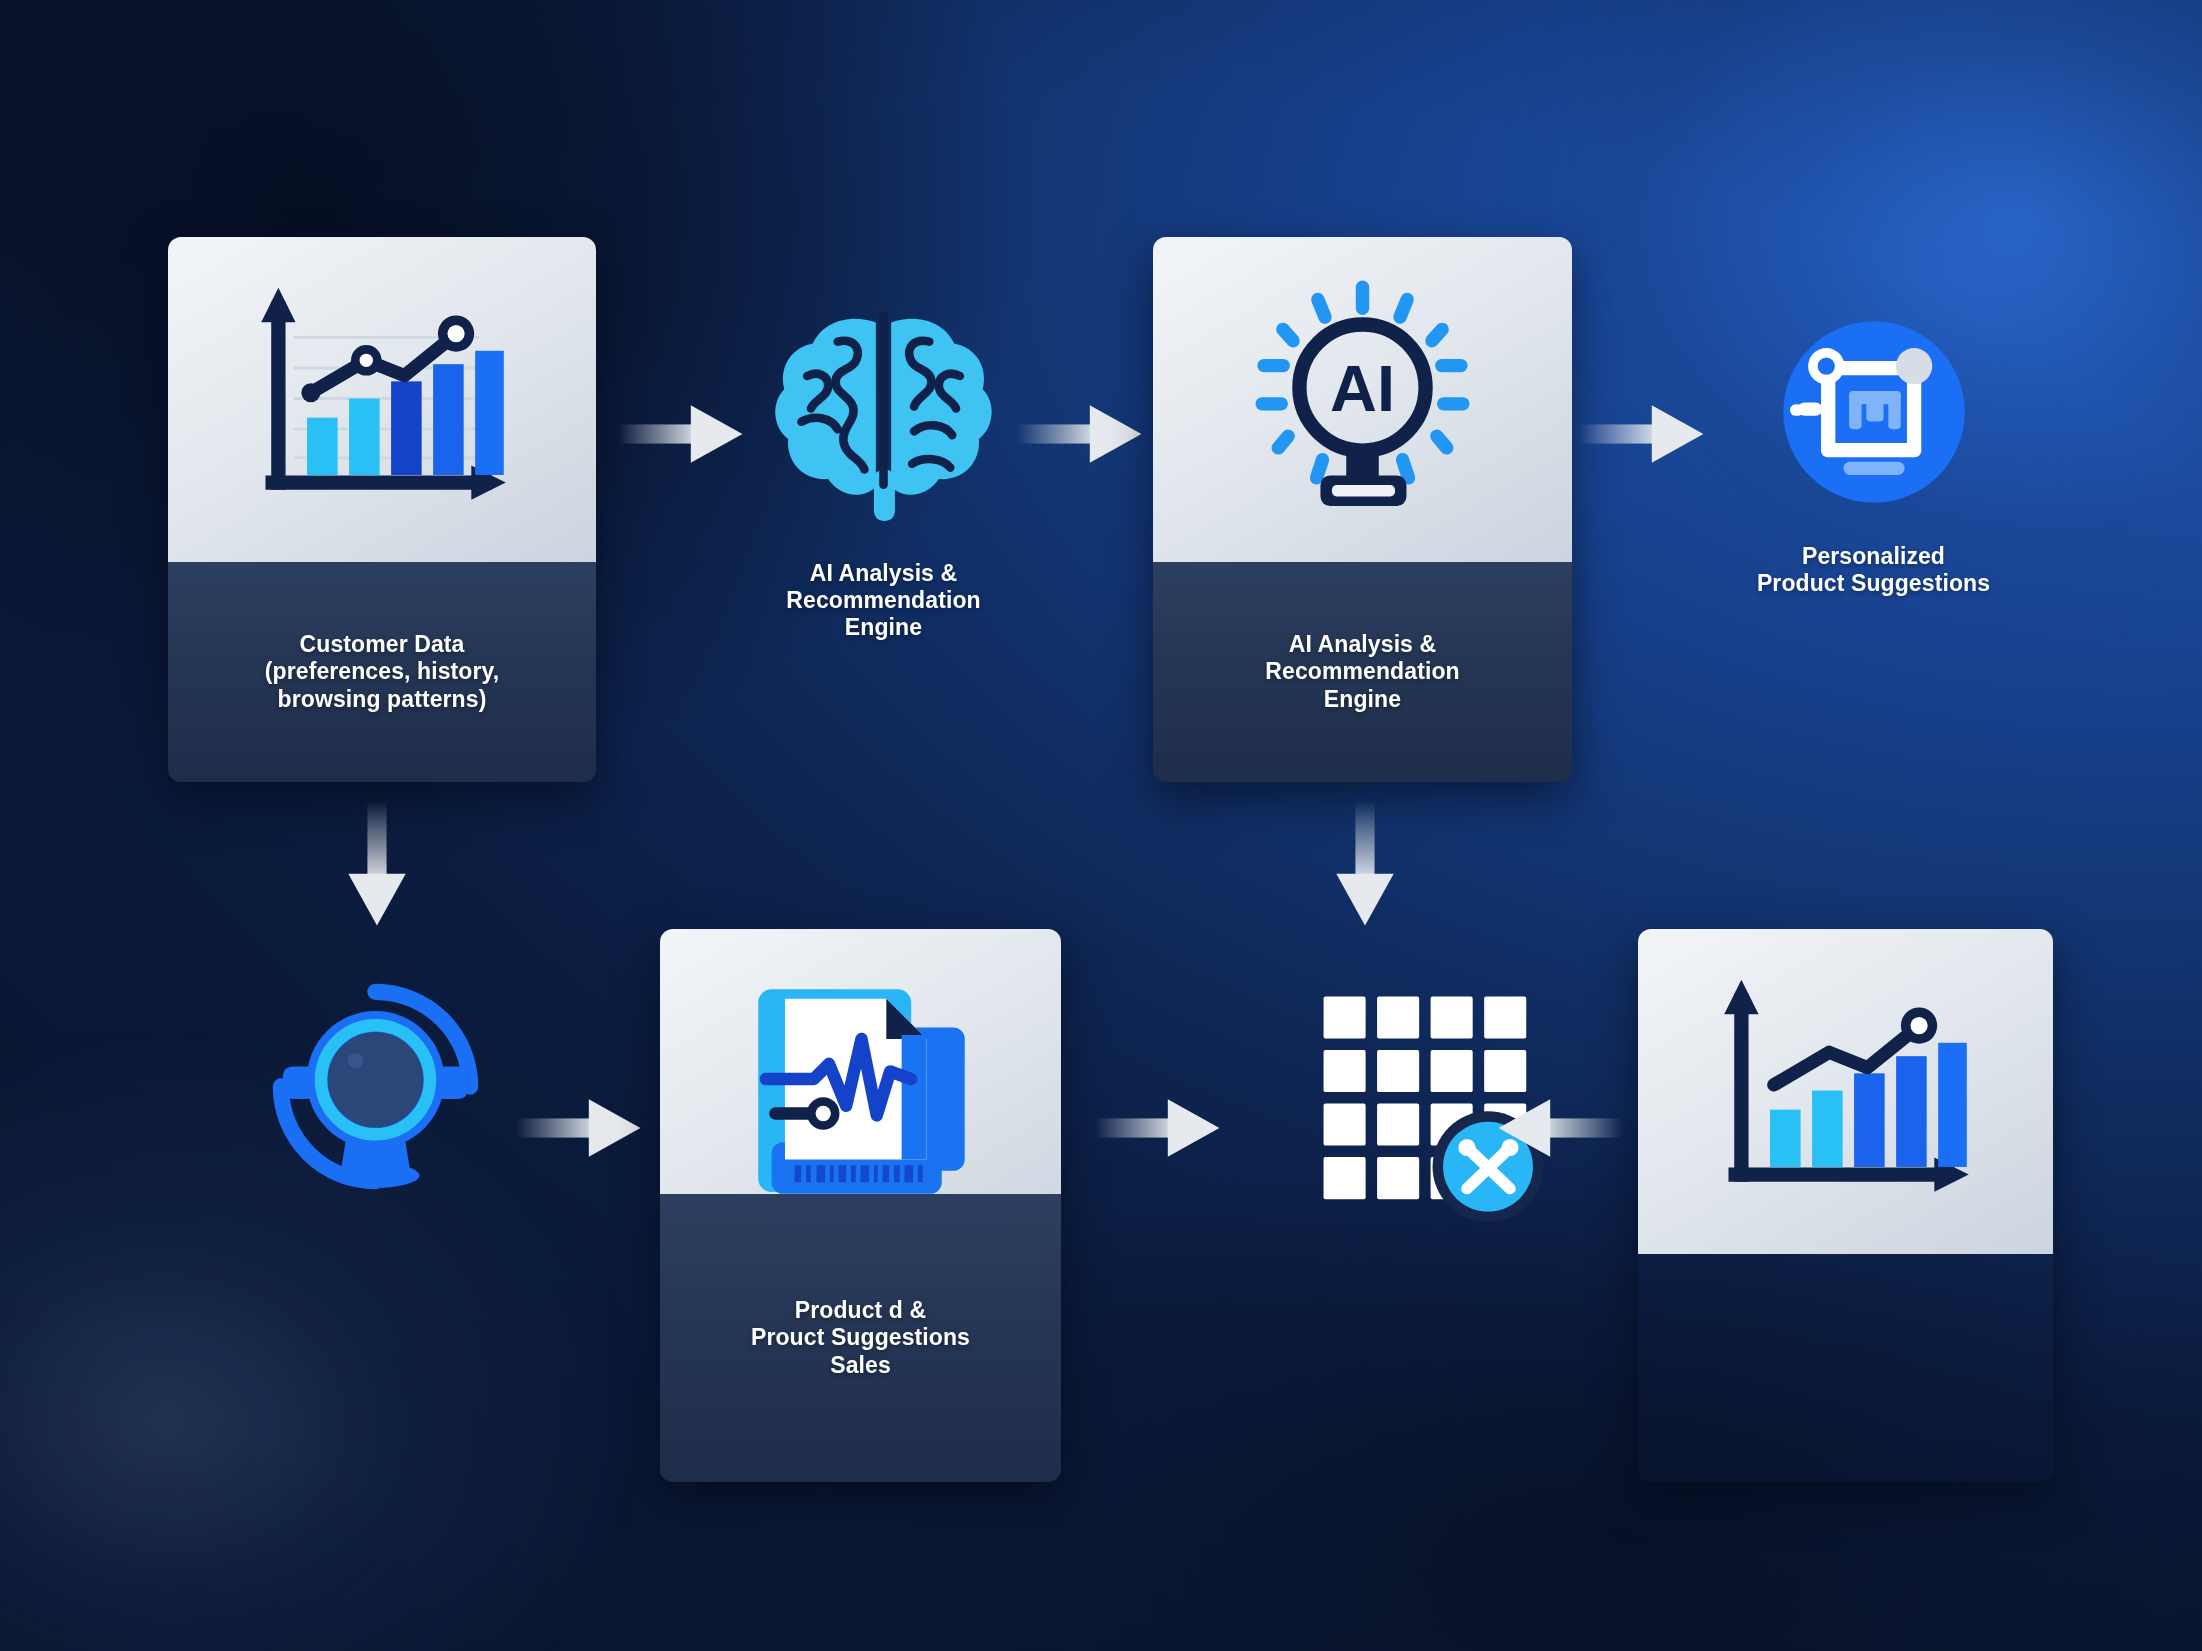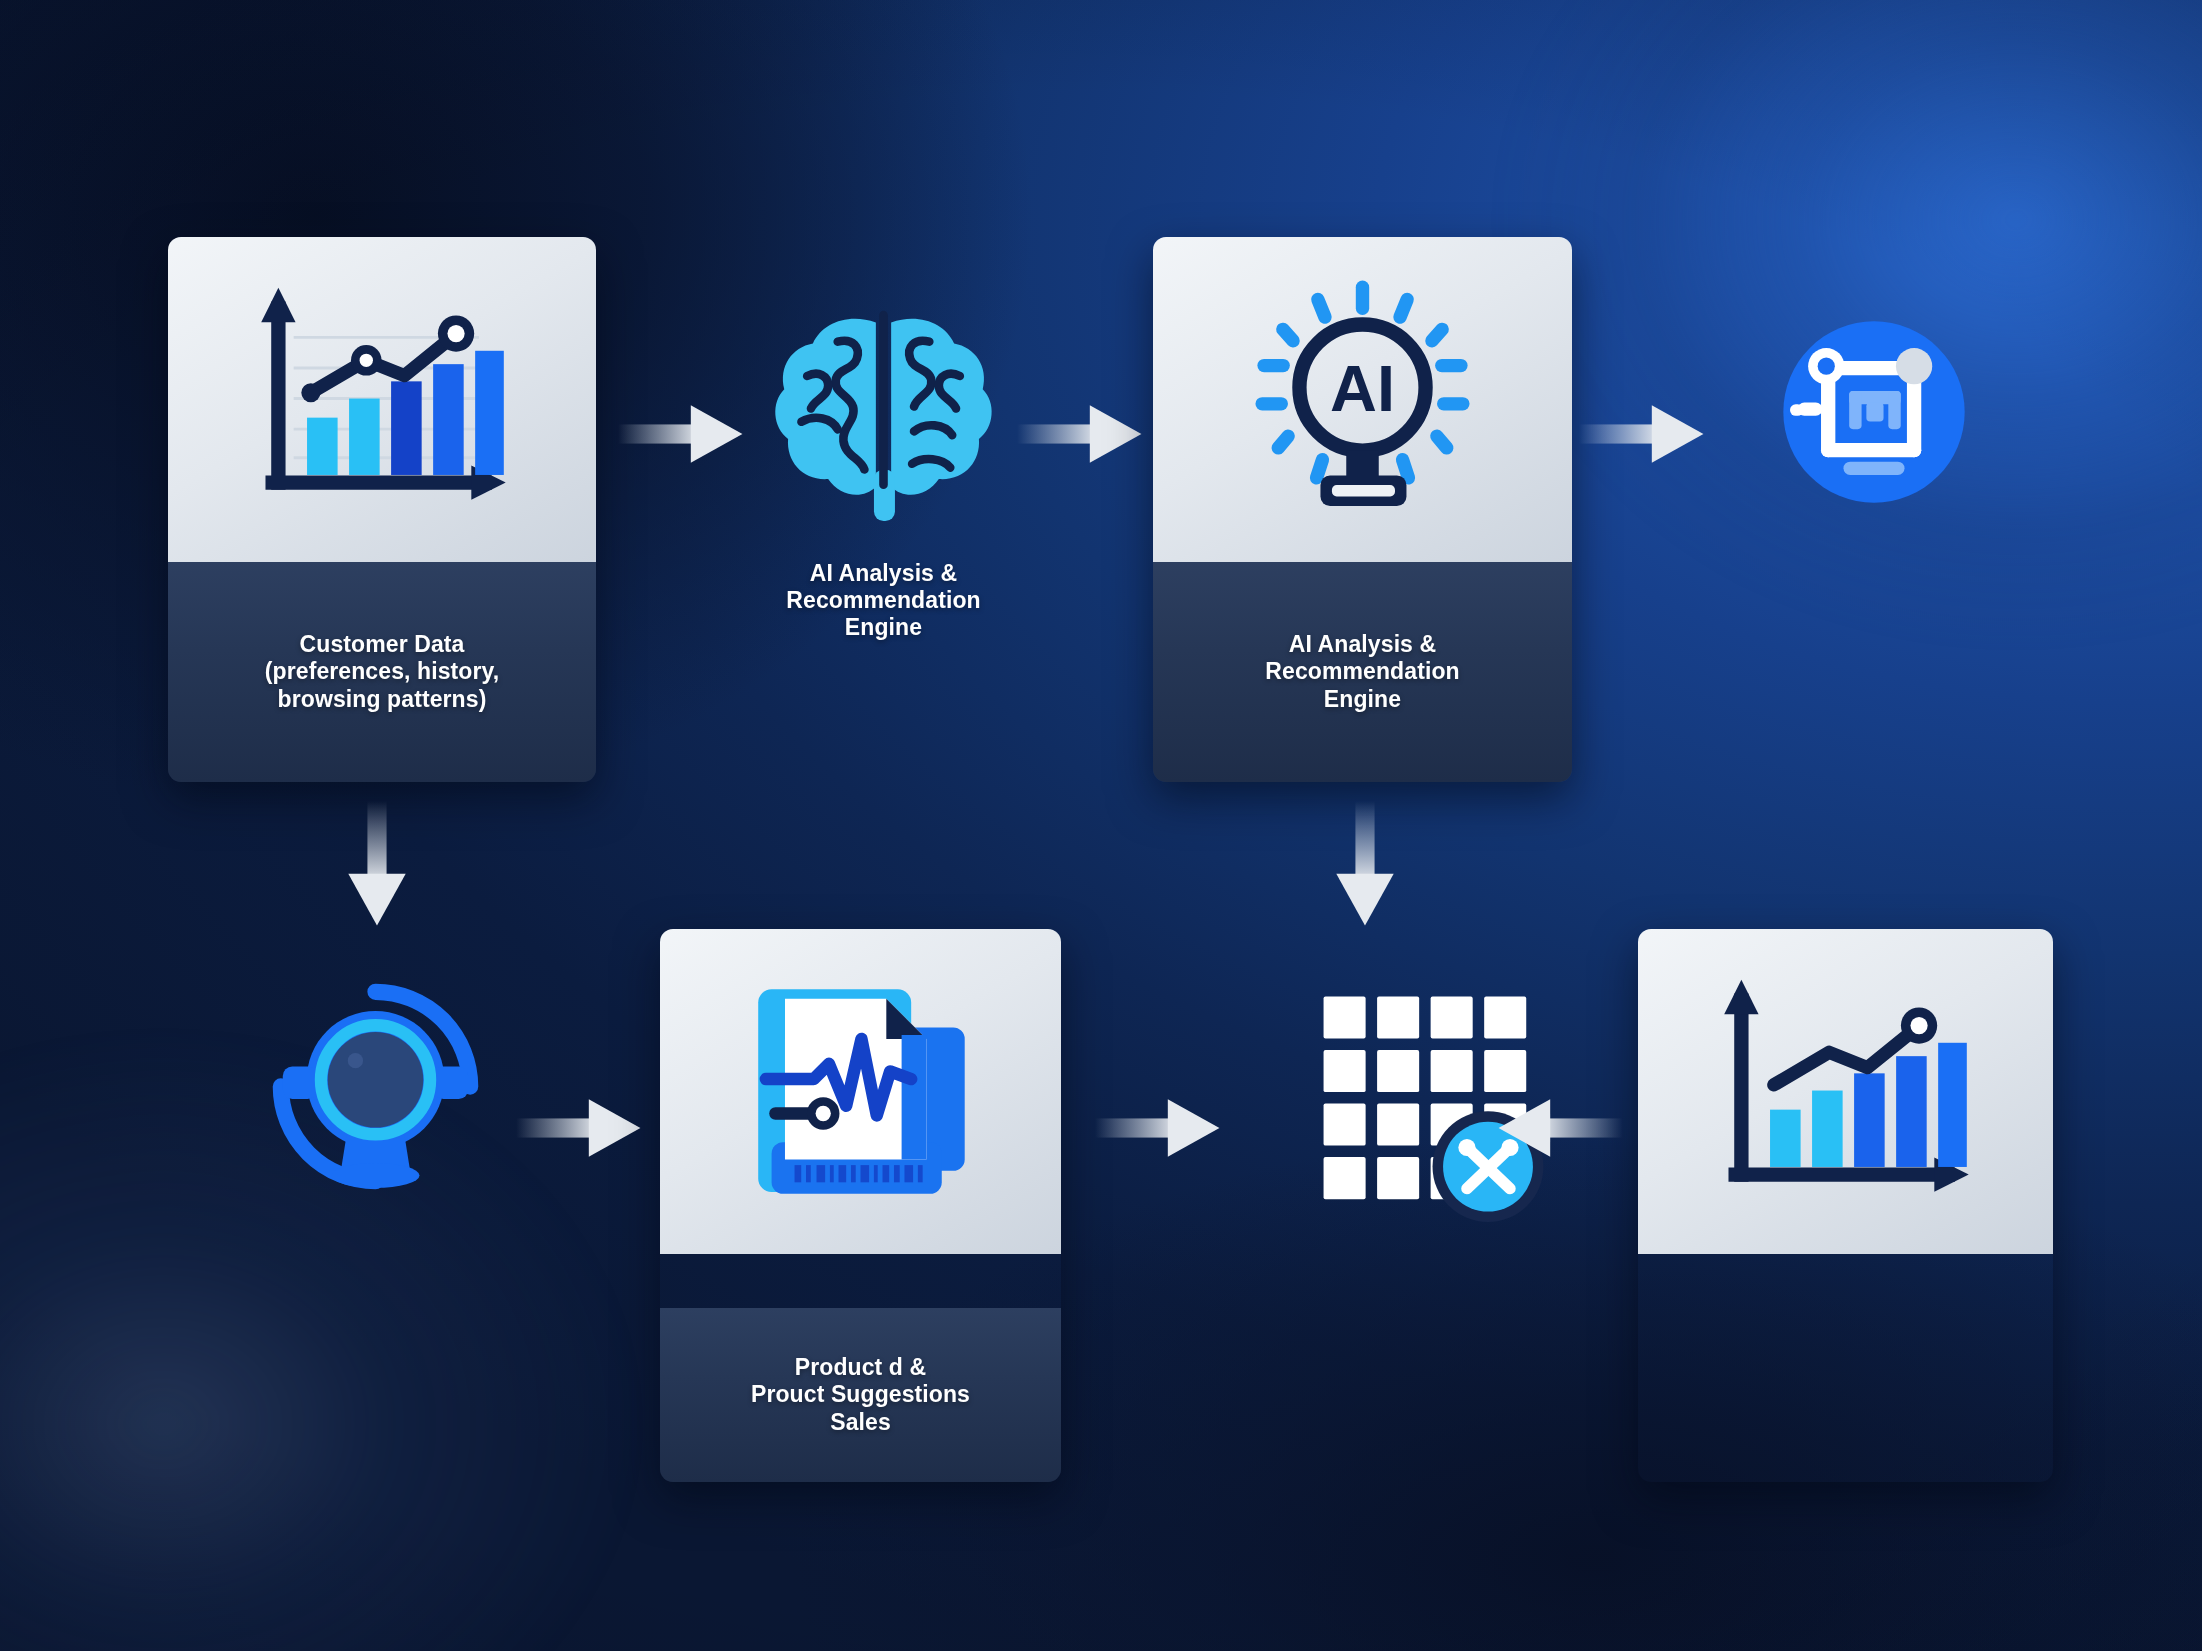--- a/index.html
+++ b/index.html
@@ -261,20 +261,24 @@
           <rect x="22" y="102" width="14" height="12" rx="6" fill="#ffffff"></rect>
           <g fill="#7fb4fb">
             <rect x="84" y="88" width="54" height="14" rx="4"></rect>
             <rect x="84" y="88" width="13" height="40" rx="4"></rect>
             <rect x="125" y="88" width="13" height="40" rx="4"></rect>
             <rect x="102" y="100" width="18" height="20" rx="4"></rect>
           </g>
           <rect x="78" y="162" width="64" height="14" rx="7" fill="#7fb4fb"></rect>
         </svg>
       </span>
+    </div>
+    <div class="free-label" style="left:0; top:256px; width:421px; height:134px;">
+      <span class="txt">Personalized
+Product Suggestions</span>
     </div>
   </div>
 
   <div class="arrow" style="left:333px; top:801px;">
     <svg width="88" height="136" viewBox="0 0 92 142">
       <defs>
         <linearGradient id="agD1" x1="0" y1="0" x2="0" y2="1">
           <stop offset="0%" stop-color="#dfe4ea" stop-opacity="0"></stop>
           <stop offset="55%" stop-color="#dfe4ea" stop-opacity="0.55"></stop>
           <stop offset="100%" stop-color="#e6eaef" stop-opacity="1"></stop>
@@ -356,21 +360,21 @@
             <rect x="125" y="202" width="9" height="18"></rect>
               <rect x="139" y="202" width="4" height="18"></rect>
             <rect x="148" y="202" width="7" height="18"></rect>
               <rect x="160" y="202" width="6" height="18"></rect>
             <rect x="171" y="202" width="9" height="18"></rect>
               <rect x="185" y="202" width="5" height="18"></rect>
           </g>
         </svg>
       </span>
     </div>
-    <div class="card-label" style="height:174px;justify-content:center;">
+    <div class="card-label" style="height:288px;justify-content:center;">
       <span class="txt">Product d &amp;
 Prouct Suggestions
 Sales</span>
     </div>
   </div>
 
   <div class="arrow" style="left:1095px; top:1084px;">
     <svg width="136" height="88" viewBox="0 0 142 92">
       <defs>
         <linearGradient id="agR5" x1="0" y1="0" x2="1" y2="0">

